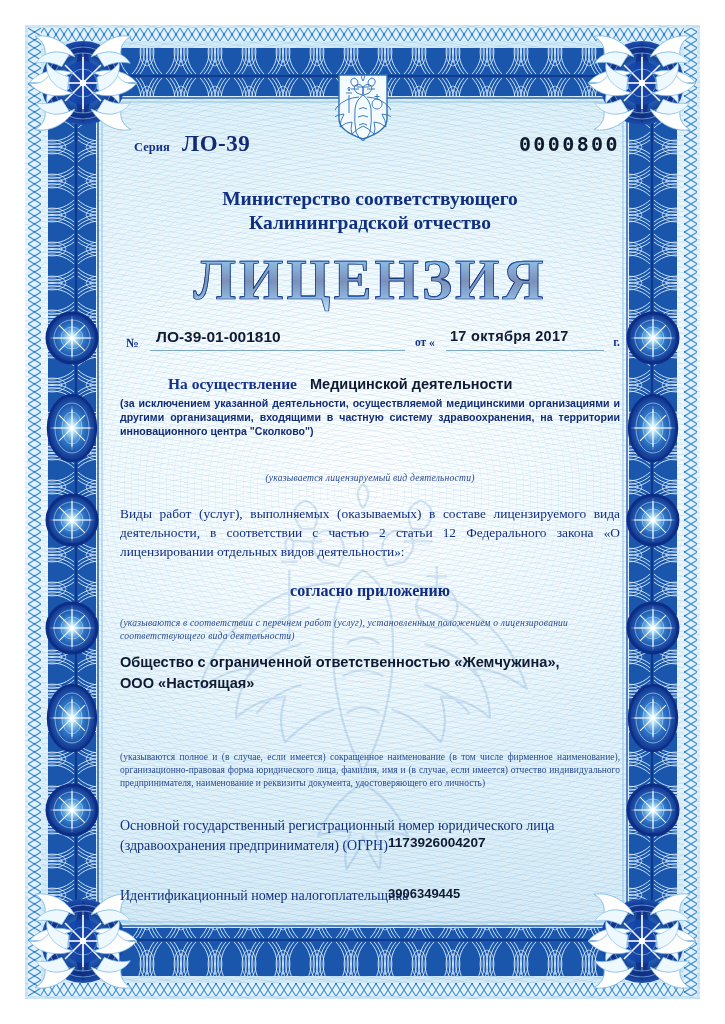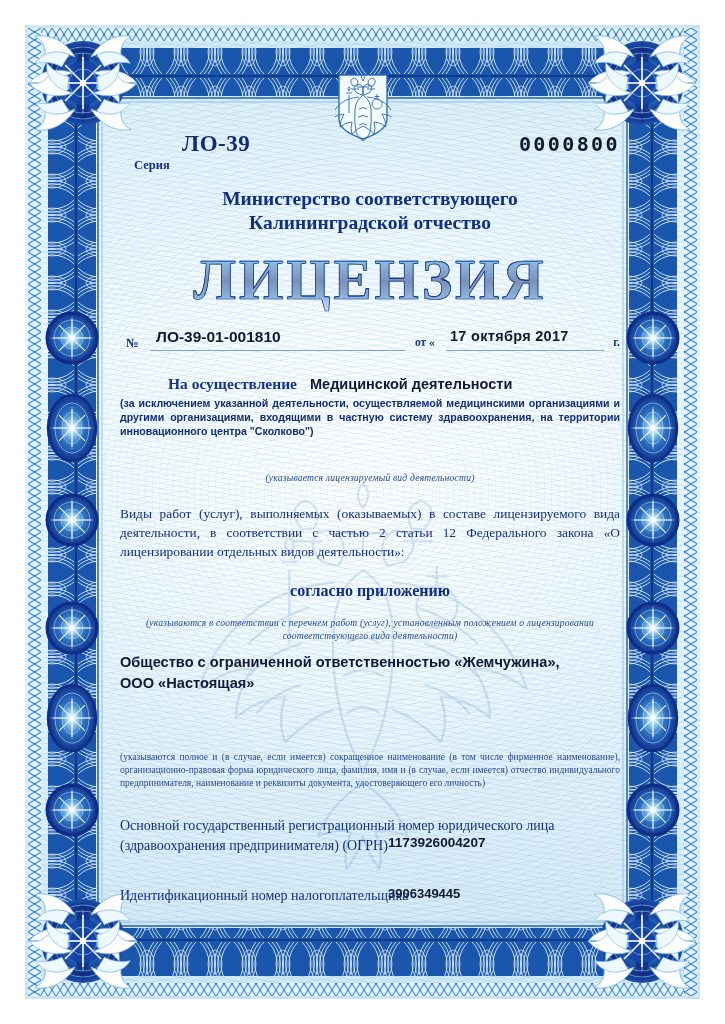--- a/index.html
+++ b/index.html
@@ -39,21 +39,21 @@
   .frame svg{display:block;width:100%;height:100%;}
 
   
   .content{
     position:absolute;left:95px;top:58px;width:500px;height:870px;
     color:#15307e;
   }
 
   
   .serial-row{position:relative;height:34px;margin-top:48px;}
-  .serial-label{position:absolute;left:14px;top:27px;font-size:12.5px;font-weight:700;color:#143089;}
+  .serial-label{position:absolute;left:14px;top:9px;font-size:12.5px;font-weight:700;color:#143089;}
   .serial-value{position:absolute;left:62px;top:0;font-size:23px;font-weight:700;letter-spacing:.5px;color:#102a74;font-family:"Liberation Serif",serif;}
   .serial-number{position:absolute;right:0;top:1px;font-size:20px;font-weight:700;letter-spacing:2.4px;
                  color:#101a2e;font-family:"DejaVu Sans Mono",monospace;}
 
   
   .ministry{margin-top:22px;text-align:center;font-size:19.5px;font-weight:700;line-height:1.22;color:#10307f;}
 
   
   .title-wrap{margin-top:14px;text-align:center;height:62px;position:relative;}
   .title{
@@ -76,21 +76,21 @@
   .numline .lbl-g{position:absolute;right:0;top:9px;font-size:11.5px;font-weight:700;color:#16328b;}
 
   
   .act-row{margin-top:22px;position:relative;height:20px;}
   .act-label{position:absolute;left:48px;top:0;font-size:15.5px;font-weight:700;color:#16328b;}
   .act-value{position:absolute;left:190px;top:1px;font-size:14.5px;font-weight:700;color:#101b33;font-family:"Liberation Sans",sans-serif;}
   .act-note{margin-top:2px;font-size:10.6px;font-weight:700;line-height:1.32;color:#122c78;
             font-family:"Liberation Sans",sans-serif;text-align:justify;}
 
   .caption{font-size:9.6px;font-style:italic;color:#2a4a92;text-align:center;margin-top:34px;letter-spacing:.2px;}
-  .caption.left{text-align:center;margin-top:16px;line-height:1.38;}
+  .caption.left{text-align:left;margin-top:16px;line-height:1.38;}
 
   .works{margin-top:22px;font-size:13.4px;line-height:1.4;color:#132f80;text-align:justify;}
   .accord{margin-top:20px;text-align:center;font-size:16px;font-weight:700;color:#122c80;}
 
   .granted{margin-top:32px;font-size:14.2px;color:#13307e;}
   .org{margin-top:10px;font-size:14.6px;font-weight:700;line-height:1.45;color:#101b33;font-family:"Liberation Sans",sans-serif;}
 
   .finenote{margin-top:56px;font-size:9.5px;line-height:1.4;color:#2a4a92;text-align:justify;}
 
   .ogrn{margin-top:26px;position:relative;font-size:14px;line-height:1.42;color:#13307e;}

